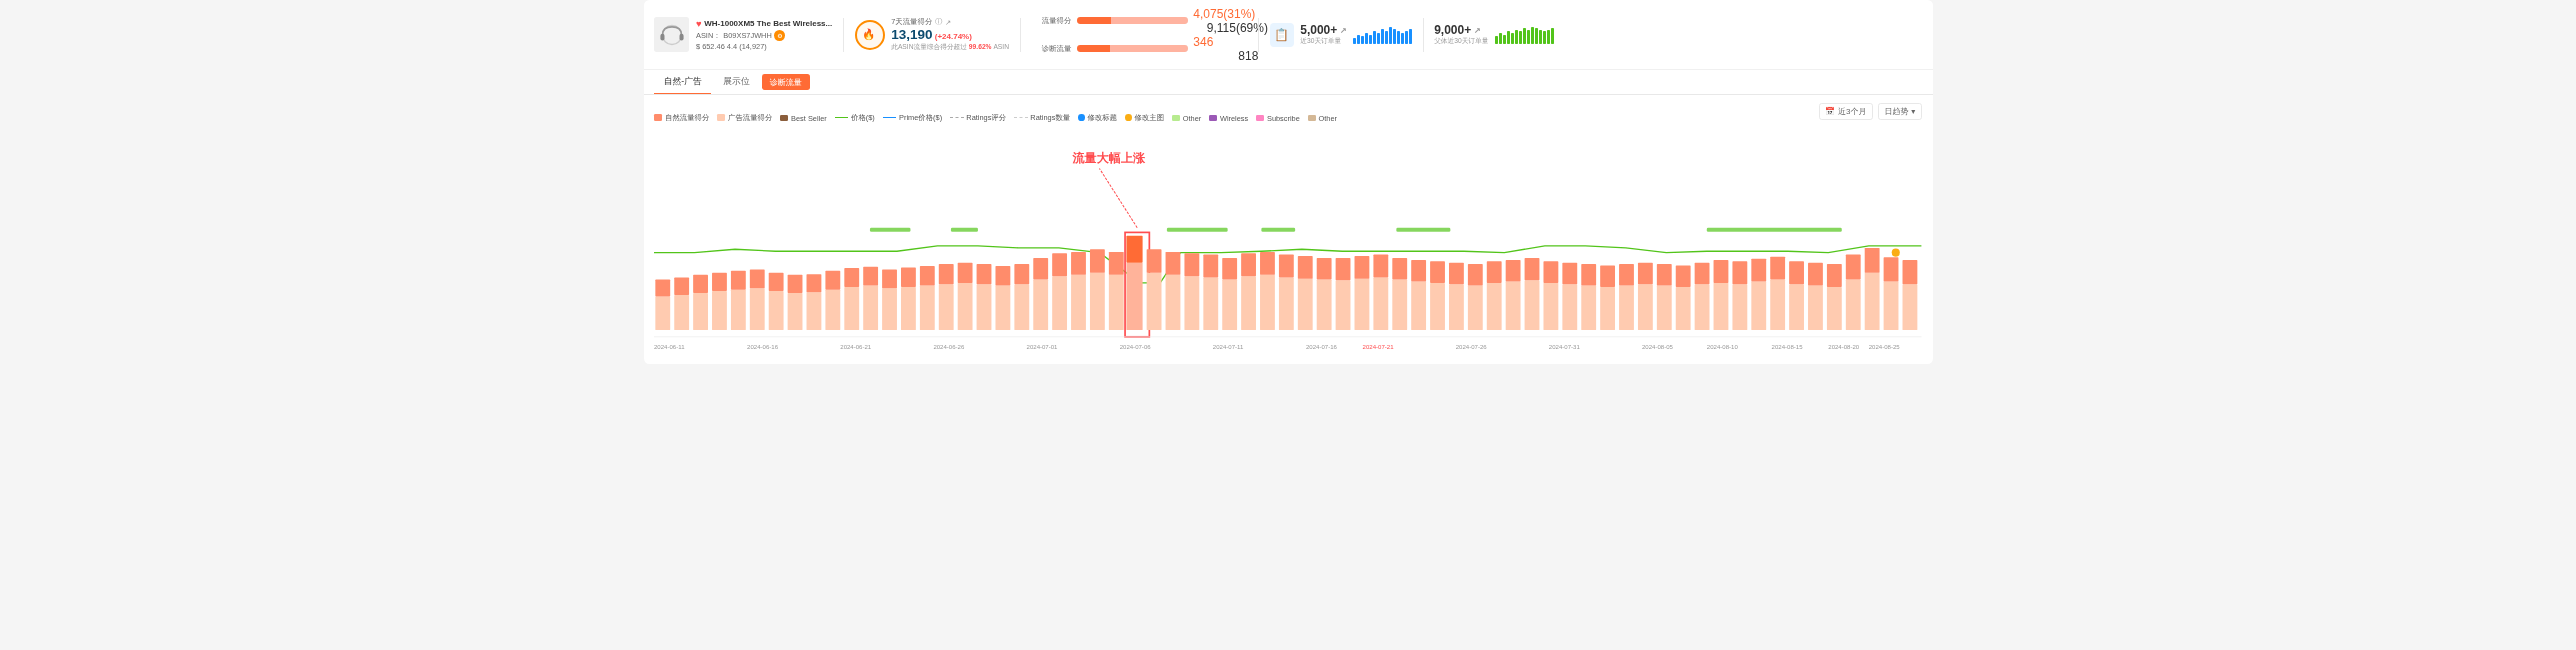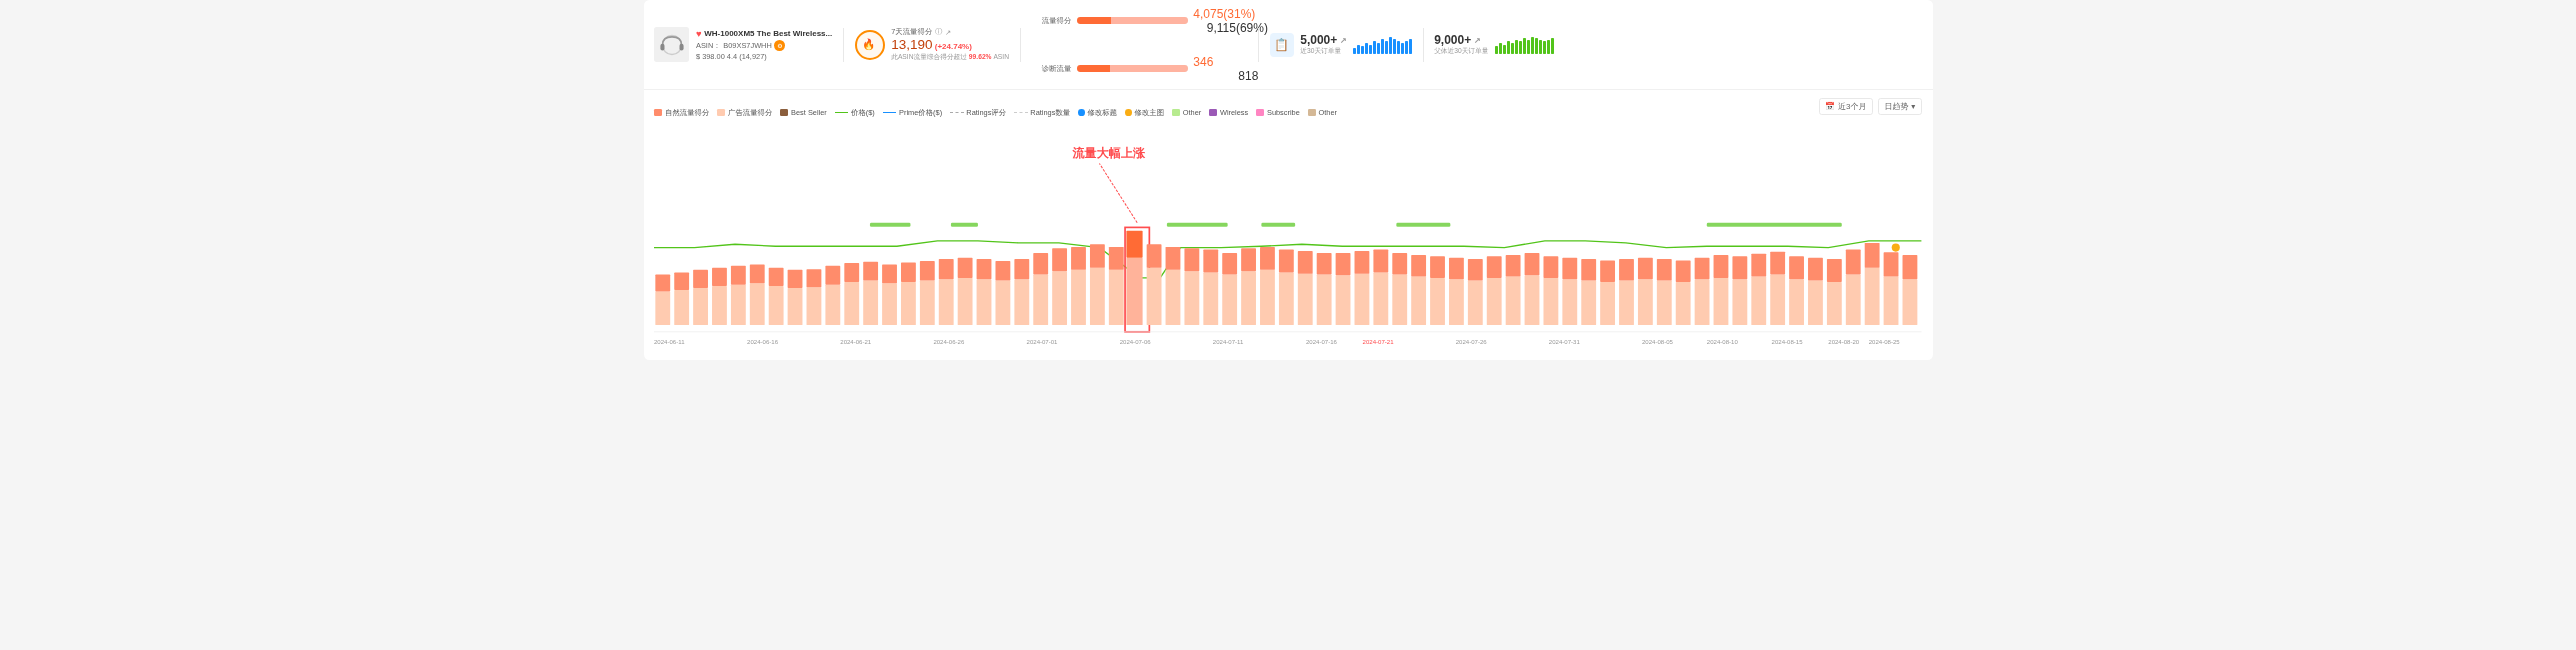--- a/index.html
+++ b/index.html
@@ -102,39 +102,39 @@
     .score-info { flex: 1; }
     .score-label {
       font-size: 7.4px;
       color: #666;
       display: flex;
       align-items: center;
       gap: 2.7px;
     }
     .score-value {
       font-size: 13.5px;
-      font-weight: 400;
-      color: #c2410c;
+      font-weight: 700;
+      color: #0c4a6e;
     }
     .score-change {
       color: #ff4d4f;
       font-size: 8px;
       font-weight: 600;
     }
     .score-desc {
       font-size: 6.7px;
       color: #999;
       margin-top: 1.3px;
     }
     .score-highlight { color: #ff4d4f; font-weight: 600; }
     
     .flow-metrics {
       display: flex;
       flex-direction: column;
-      gap: 20px;
+      gap: 0;
       min-width: 216px;
     }
     .flow-row {
       display: flex;
       align-items: center;
       gap: 5.4px;
     }
     .flow-label {
       font-size: 7.4px;
       color: #666;
@@ -227,21 +227,21 @@
     }
     
     .chart-controls {
       display: flex;
       align-items: center;
       justify-content: space-between;
       padding: 5.4px 10.8px;
     }
     .legend-row {
       display: flex;
-      align-items: center;
+      align-items: flex-end;
       flex-wrap: wrap;
       gap: 8px;
       margin-top: 12px;
     }
     .legend-item {
       display: flex;
       align-items: center;
       gap: 2.7px;
       font-size: 7.4px;
       color: #555;
@@ -312,21 +312,21 @@
         <div class="product-title">
           <span class="heart-icon">♥</span>
           <span>WH-1000XM5 The Best Wireless...</span>
         </div>
         <div class="product-asin">
           <span>ASIN：</span>
           <span>B09XS7JWHH</span>
           <span class="badge-orange">⚙</span>
         </div>
         <div class="product-price">
-          <span>$ 398.00</span>
+          <span>$ 652.46</span>
           <span> </span>
           <span>4.4</span>
           <span> </span>
           <span>(14,927)</span>
         </div>
       </div>
     </div>
 
     <div class="divider-v"></div>
 
@@ -432,20 +432,25 @@
           <div class="mini-bar" style="height: 17.5px; background: rgb(82, 196, 26);"></div>
           <div class="mini-bar" style="height: 16px; background: rgb(82, 196, 26);"></div>
           <div class="mini-bar" style="height: 14.4px; background: rgb(82, 196, 26);"></div>
           <div class="mini-bar" style="height: 12.8px; background: rgb(82, 196, 26);"></div>
           <div class="mini-bar" style="height: 14.4px; background: rgb(82, 196, 26);"></div>
           <div class="mini-bar" style="height: 16px; background: rgb(82, 196, 26);"></div>
         </div>
     </div>
   </div>
 
+  <div class="tabs-row">
+    <div class="tab active">自然-广告</div>
+    <div class="tab">展示位</div>
+    <button class="tab-btn">诊断流量</button>
+  </div>
 
   <div class="chart-controls">
 
     <div class="legend-row">
       <div class="legend-item">
         <div class="legend-rect" style="background:#ff8c6b;"></div>
         <span>自然流量得分</span>
       </div>
       <div class="legend-item">
         <div class="legend-rect" style="background:#ffcbb0;"></div>

